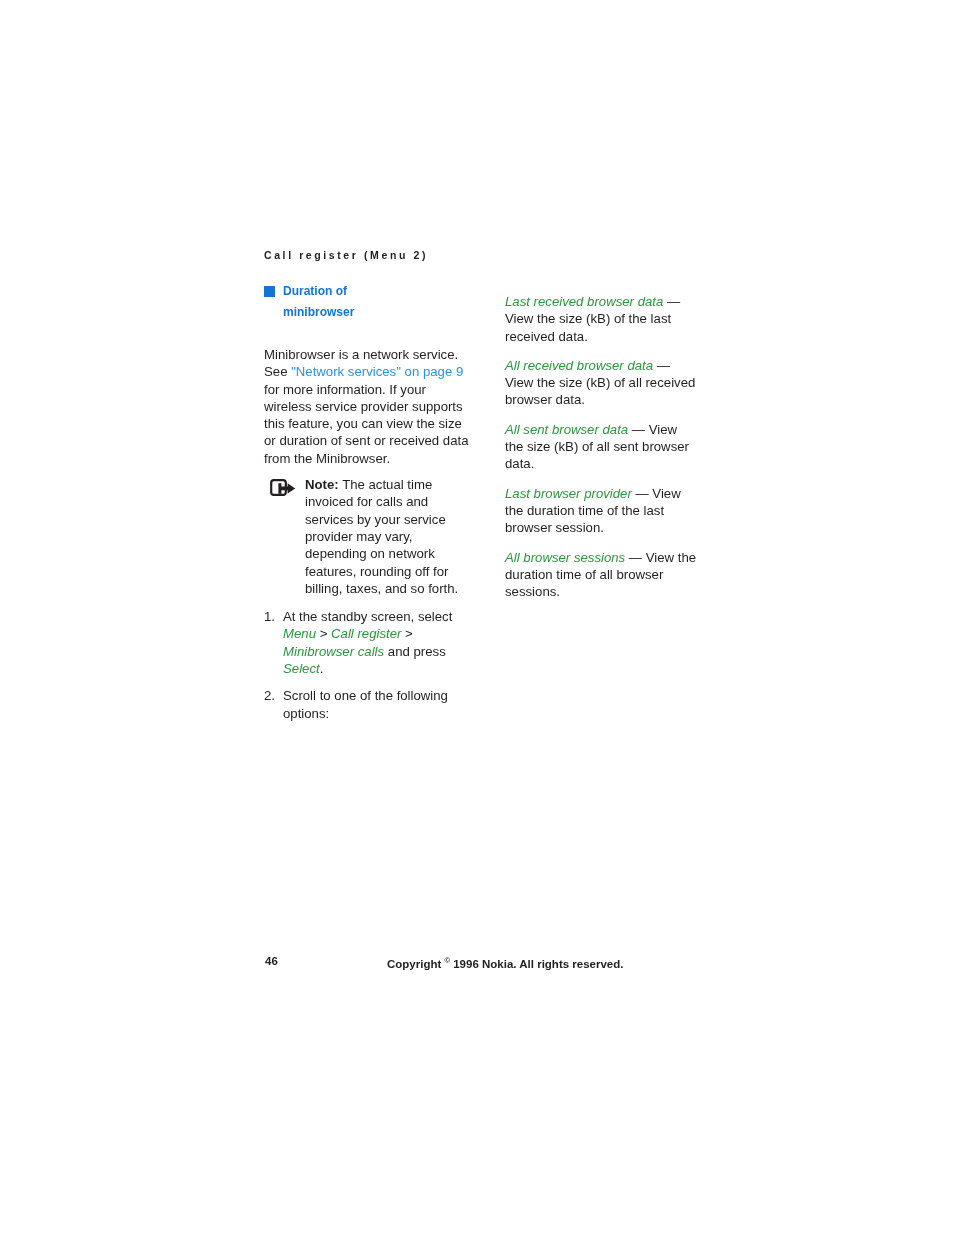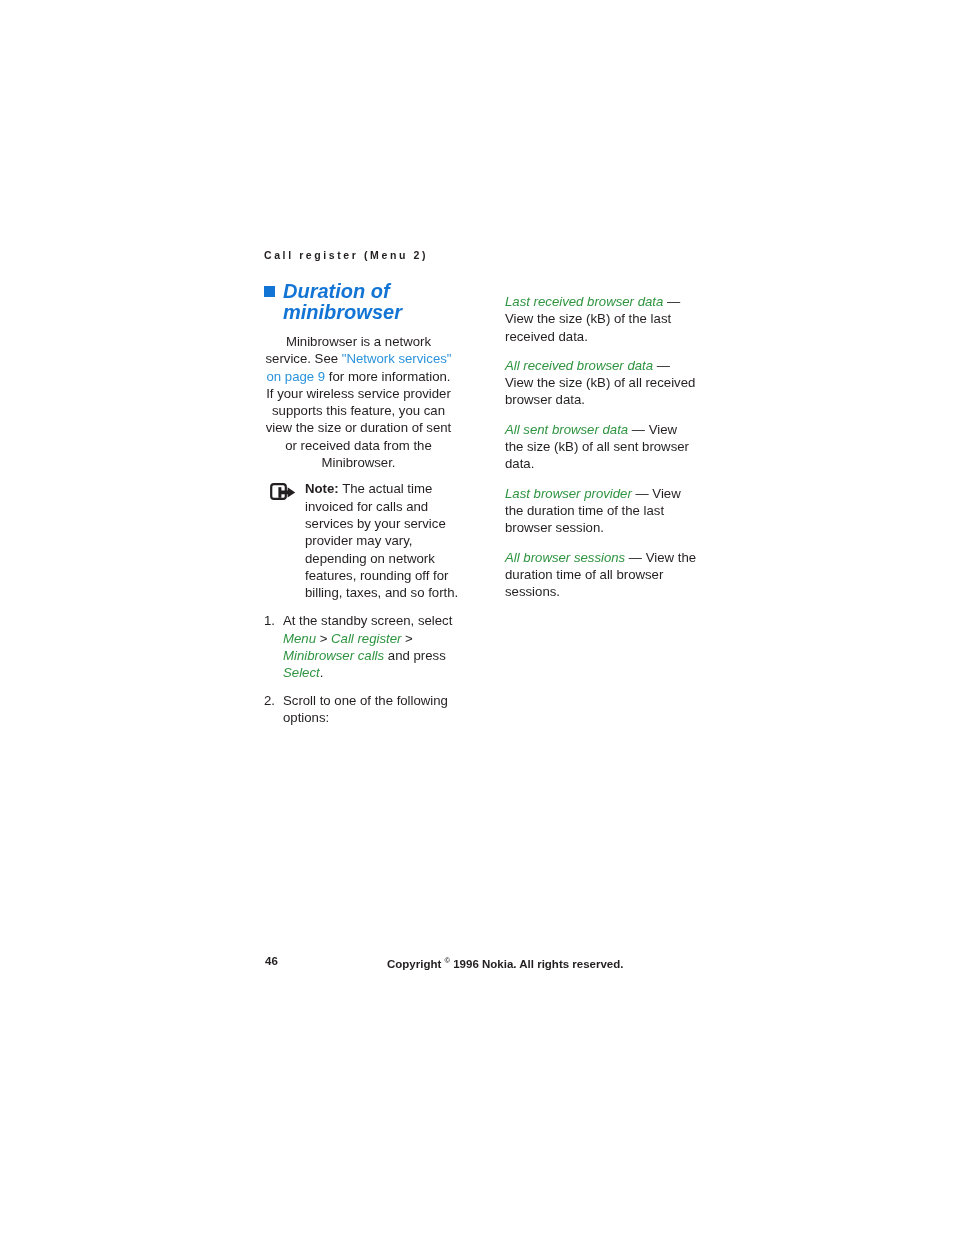--- a/index.html
+++ b/index.html
@@ -50,41 +50,39 @@
   .col-right {
     left: 505px;
     top: 281px;
     width: 192px;
   }
 
   
   .section-heading {
     position: relative;
     color: #1274d4;
-    font-size: 20px;
+    font-size: 12px;
     line-height: 21px;
     font-weight: bold;
-    margin: 0 0 10px 0;
+    margin: 0 0 23px 0;
     padding-left: 19px;
-    font-style: italic;
   }
   .heading-bullet {
     position: absolute;
     left: 0;
     top: 5px;
     width: 11px;
     height: 11px;
     background: #1274d4;
   }
   .heading-line2 { display: block; }
 
   
   p.body {
-    margin: 0 16px 0 0;
-    text-align: center;
+    margin: 0 0 0 0;
   }
   .link {
     color: #2b93dc;
   }
   .ui-term {
     color: #2e9440;
     font-style: italic;
   }
   .gt { color: #231f20; }
 

